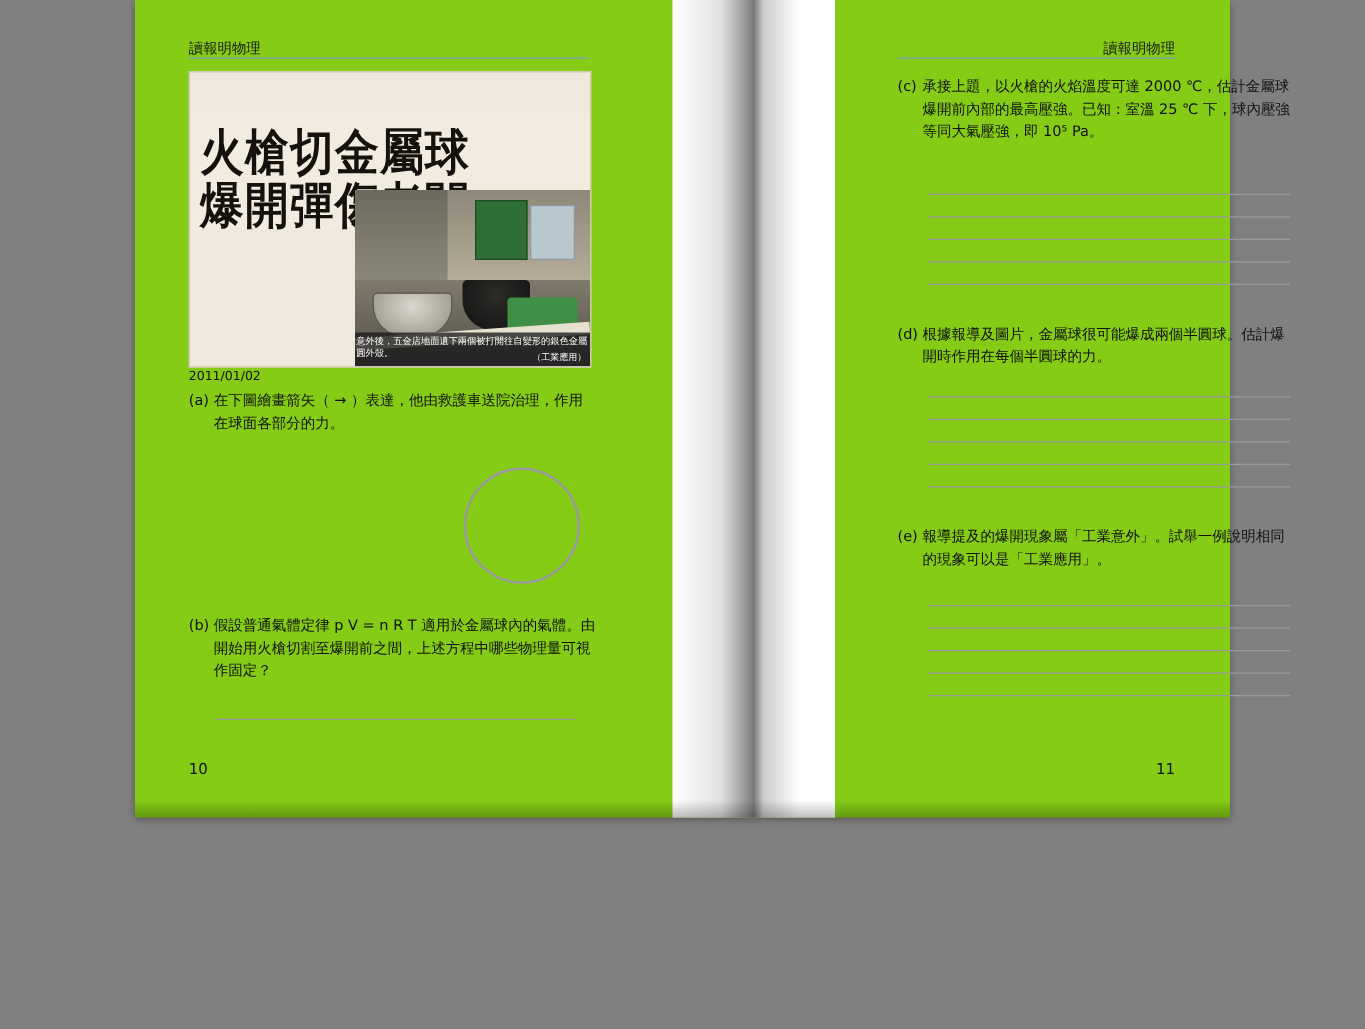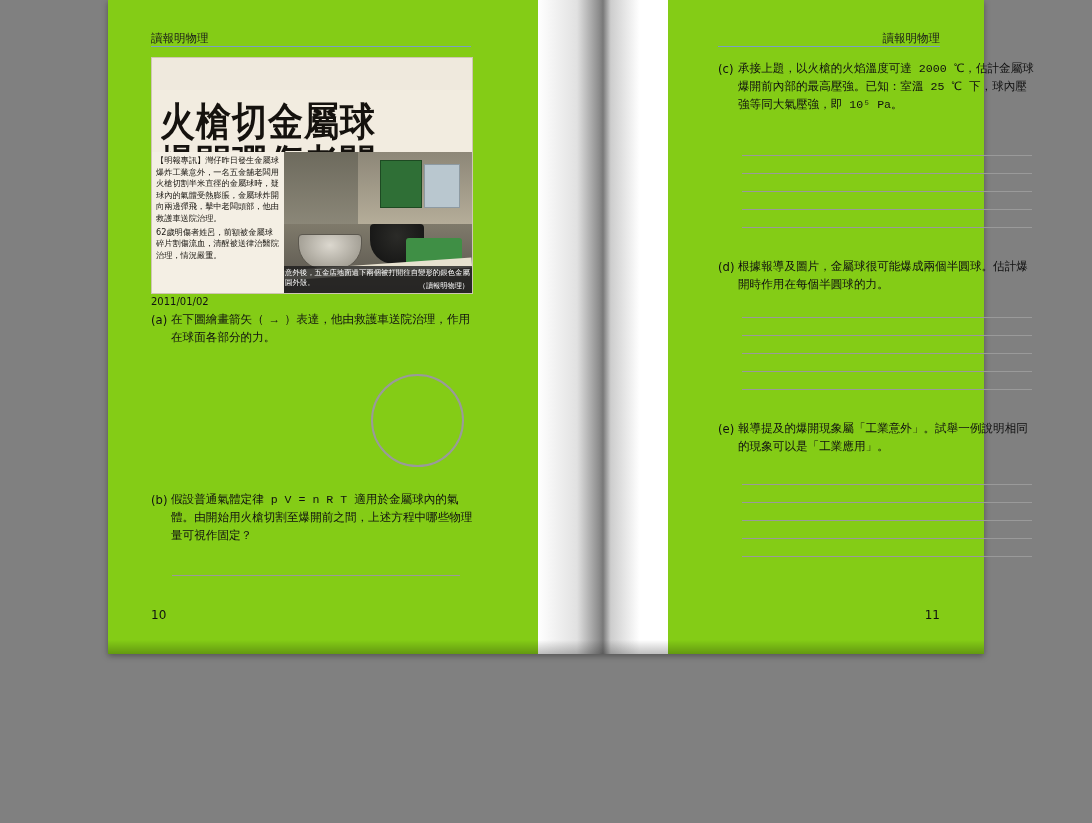--- a/index.html
+++ b/index.html
@@ -190,21 +190,20 @@
   }
   .q .lbl {
     position: absolute;
     left: 0;
     top: 0;
     width: 20px;
   }
   .q .txt {
     margin-left: 20px;
     display: block;
-    font-family: Liberation Mono, monospace;
   }
 
   .ans-line {
     position: absolute;
     height: 1px;
     background: #9a9a9a;
   }
 
   #circle {
     position: absolute;
@@ -226,37 +225,33 @@
     <div class="running-head" style="left:43px; top:31px;">讀報明物理</div>
     <div class="rule" style="left:43px; top:46px; width:320px;"></div>
 
     <div id="clipping">
       <div id="clip-head">
         <div class="headline" id="headline1">火槍切金屬球</div>
         <div class="headline" id="headline2">爆開彈傷老闆</div>
       </div>
 
       <div id="clip-body">
-        <div id="clip-text">
-          <p>【明報專訊】灣仔昨日發生金屬球爆炸工業意外，一名五金舖老闆用火槍切割半米直徑的金屬球時，疑球內的氣體受熱膨脹，金屬球炸開向兩邊彈飛，擊中老闆頭部，他由救護車送院治理。</p>
-          <p>62歲明傷者姓呂，前額被金屬球碎片割傷流血，清醒被送律治醫院治理，情況嚴重。</p>
-        </div>
 
         <div id="clip-photo">
           <div class="ph" id="ph-wall"></div>
           <div class="ph" id="ph-wall2"></div>
           <div class="ph" id="ph-green"></div>
           <div class="ph" id="ph-bluebin"></div>
           <div class="ph" id="ph-floor"></div>
           <div class="ph" id="ph-pot1"></div>
           <div class="ph" id="ph-pot2"></div>
           <div class="ph" id="ph-green2"></div>
           <div class="ph" id="ph-rope"></div>
           <div id="ph-caption">意外後，五金店地面遺下兩個被打開往自變形的銀色金屬圓外殼。</div>
-          <div id="ph-credit">（讀報明物理）</div>
+          <div id="ph-credit">（工業應用）</div>
         </div>
       </div>
     </div>
 
     <div id="clip-date">2011/01/02</div>
 
     <div class="q" style="left:43px; top:311px; width:320px;">
       <span class="lbl">(a)</span>
       <span class="txt">在下圖繪畫箭矢（ → ）表達，他由救護車送院治理，作用在球面各部分的力。</span>
     </div>

